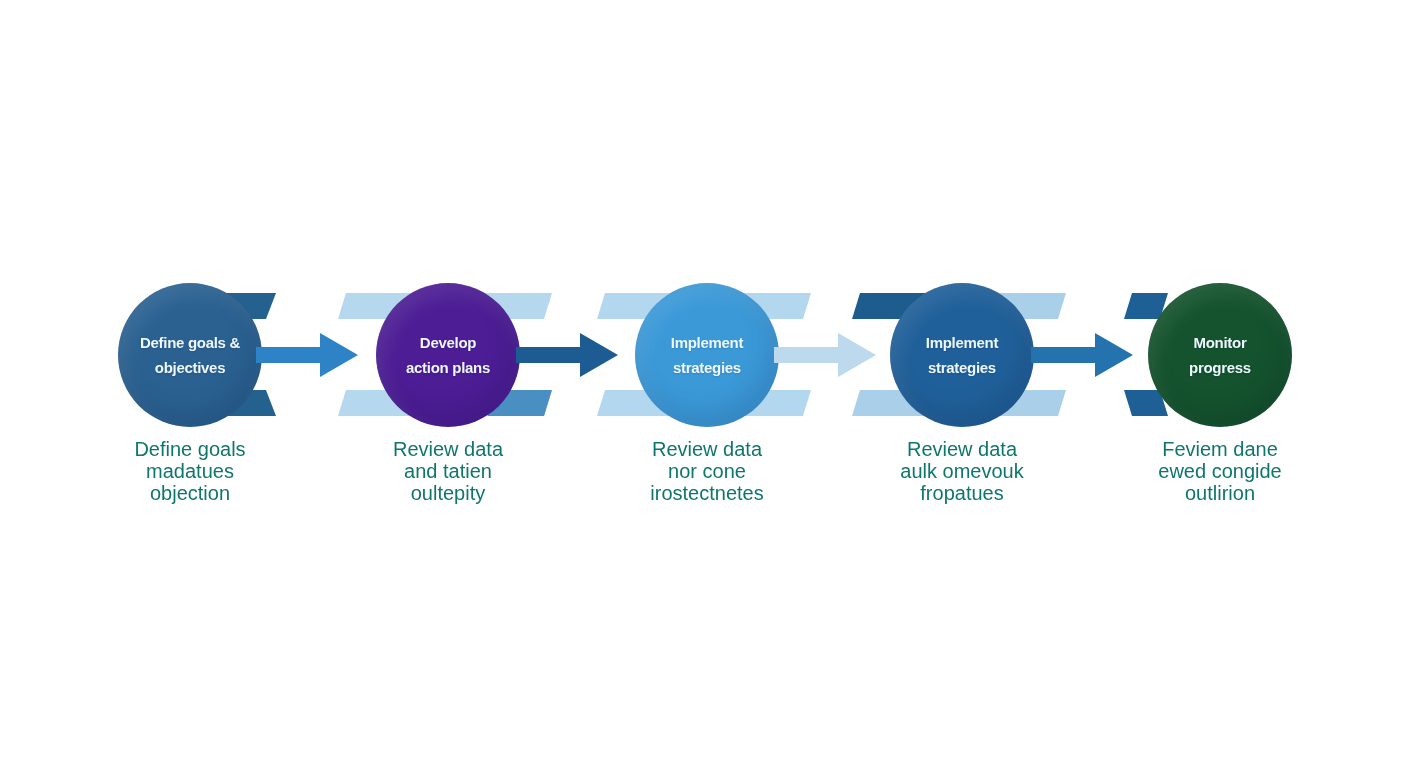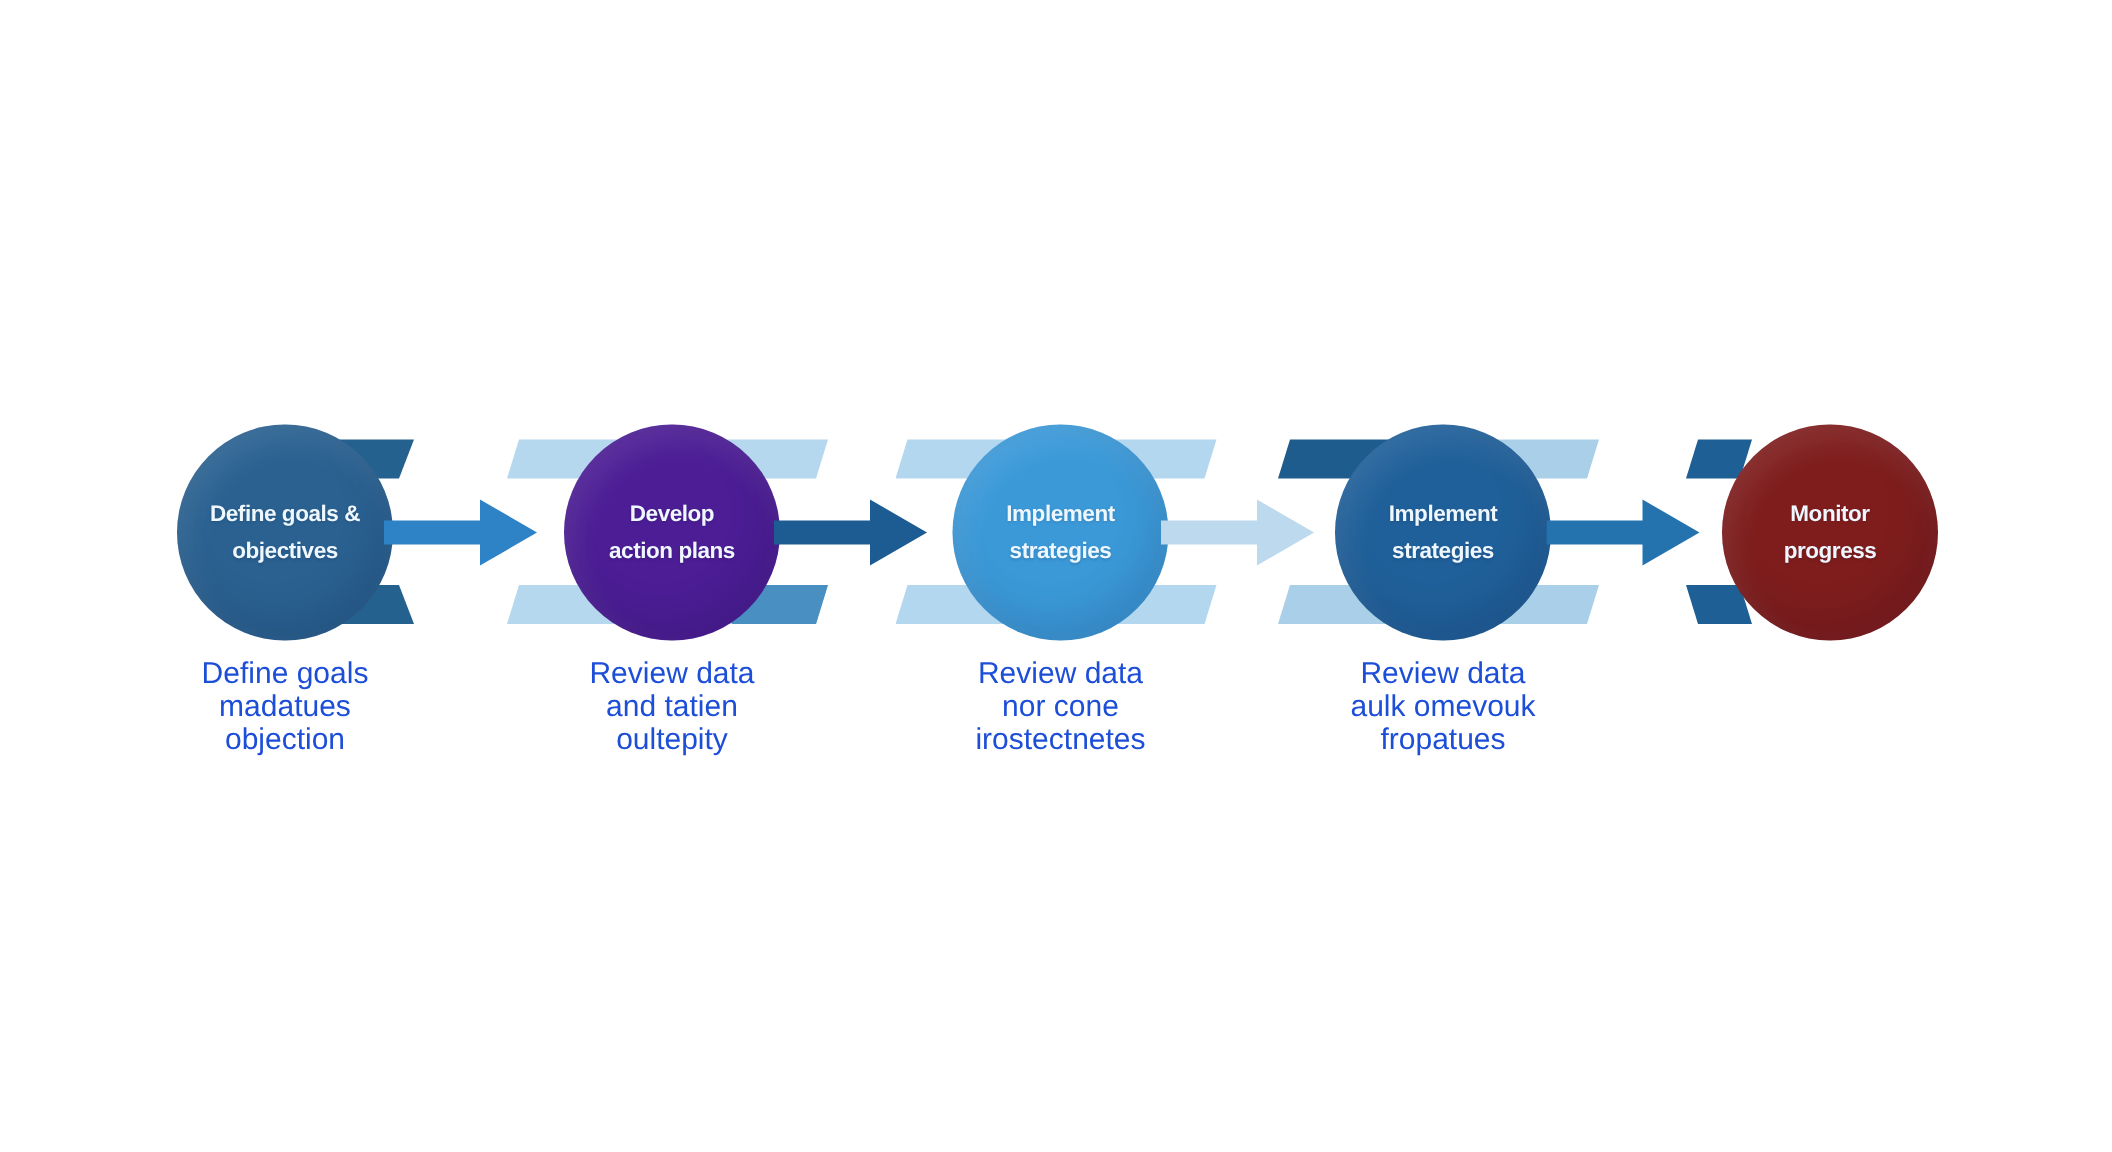--- a/index.html
+++ b/index.html
@@ -62,21 +62,21 @@
     letter-spacing: -0.3px;
     text-shadow: 0 1px 2px rgba(0,0,40,0.15);
   }
 
   .caption {
     position: absolute;
     left: 0;
     top: 158px;
     width: 220px;
     text-align: center;
-    color: #1d4ed8;
+    color: #0f766e;
     font-size: 20px;
     line-height: 22px;
     white-space: pre-line;
   }
 
   .arrow {
     position: absolute;
     top: 325px;
     width: 106px;
     height: 60px;
@@ -147,24 +147,27 @@
     <div class="caption">Review data
 aulk omevouk
 fropatues</div>
   </div>
 
   <div class="step s5">
     <svg class="tabs" viewBox="0 0 220 240" aria-hidden="true">
       <polygon points="22,13 58,13 50,39 14,39" fill="#1e6095"></polygon>
       <polygon points="14,110 50,110 58,136 22,136" fill="#1e6095"></polygon>
     </svg>
-    <div class="circle" style="background: #7f1d1d;">
+    <div class="circle" style="background: #14532d;">
       <div class="circle-label">Monitor
 progress</div>
     </div>
+    <div class="caption">Feviem dane
+ewed congide
+outlirion</div>
   </div>
 
   <svg class="arrow a1" viewBox="0 0 106 60" aria-hidden="true">
     <polygon points="0,22 64,22 64,8 102,30 64,52 64,38 0,38" fill="#2e82c6"></polygon>
   </svg>
   <svg class="arrow a2" viewBox="0 0 106 60" aria-hidden="true">
     <polygon points="0,22 64,22 64,8 102,30 64,52 64,38 0,38" fill="#1d5c92"></polygon>
   </svg>
   <svg class="arrow a3" viewBox="0 0 106 60" aria-hidden="true">
     <polygon points="0,22 64,22 64,8 102,30 64,52 64,38 0,38" fill="#bcd9ed"></polygon>

